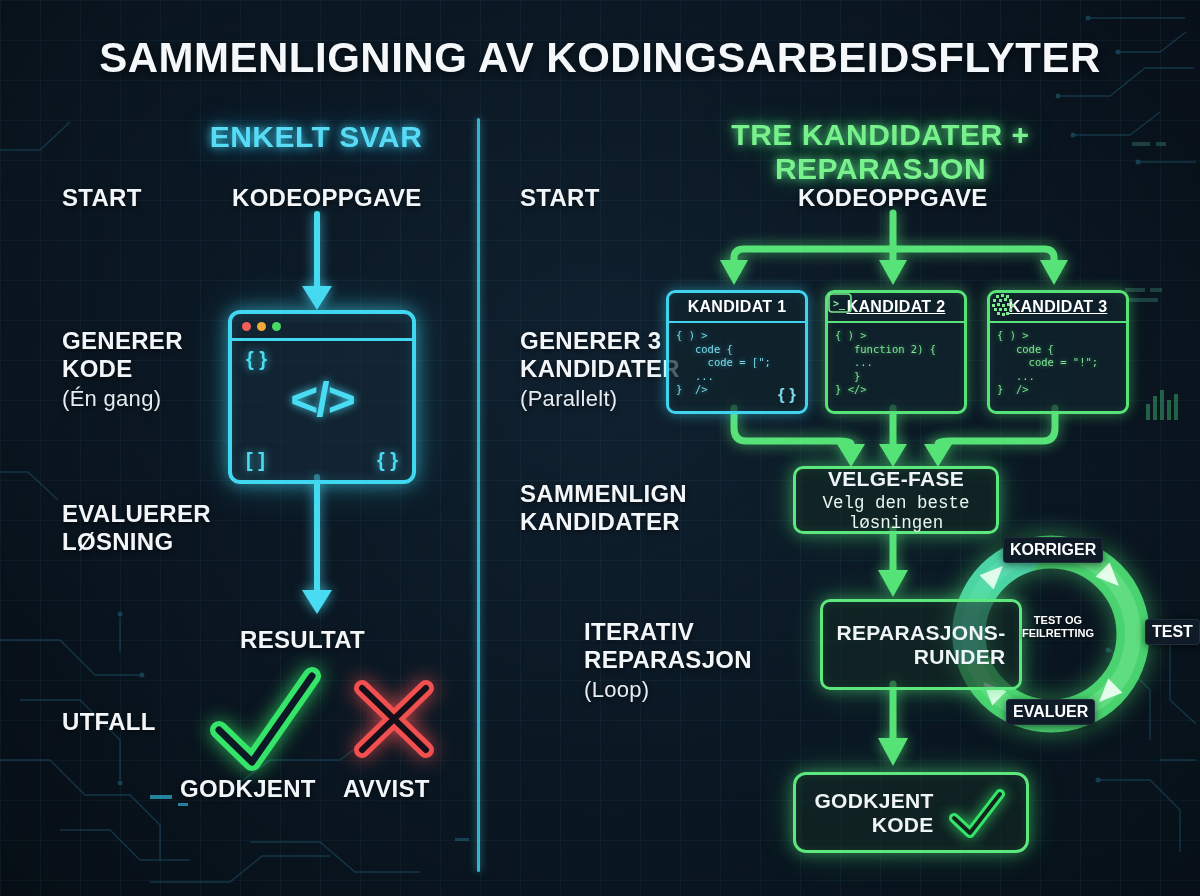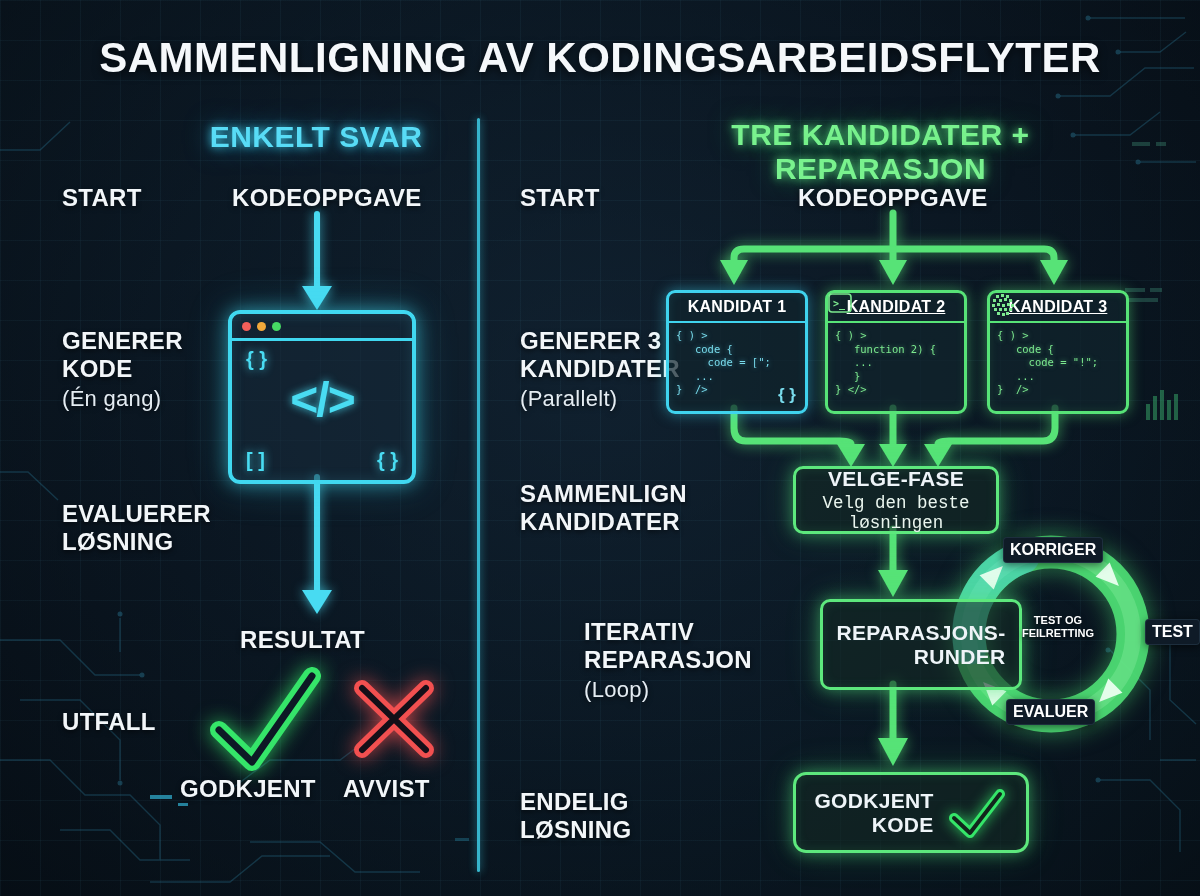--- a/index.html
+++ b/index.html
@@ -315,21 +315,20 @@
   </div>
 
   <div class="badge" style="left:1003px;top:537px;">KORRIGER</div>
   <div class="badge" style="left:1106px;top:619px;margin-left:39px;">TEST</div>
   <div class="badge" style="left:1006px;top:699px;">EVALUER</div>
   <div class="abs loop-center">
     <span style="display:block;">TEST OG</span>
     <span style="display:block;">FEILRETTING</span>
   </div>
 
-  <div class="abs lbl" style="left:520px;top:788px;width:140px;">ENDELIG LØSNING</div>
 
   <div class="abs gbox finalbox">
     <div class="t1">
       <span style="display:block;">GODKJENT</span>
       <span style="display:block;">KODE</span>
     </div>
     <svg width="62" height="54" style="position:static;filter:drop-shadow(0 0 7px rgba(53,229,105,.8));">
       <path d="M8,32 L24,47 L54,8" fill="none" stroke="#35e569" stroke-width="10" stroke-linecap="round" stroke-linejoin="round"></path>
       <path d="M8,32 L24,47 L54,8" fill="none" stroke="#12251c" stroke-width="4" stroke-linecap="round" stroke-linejoin="round"></path>
     </svg>

